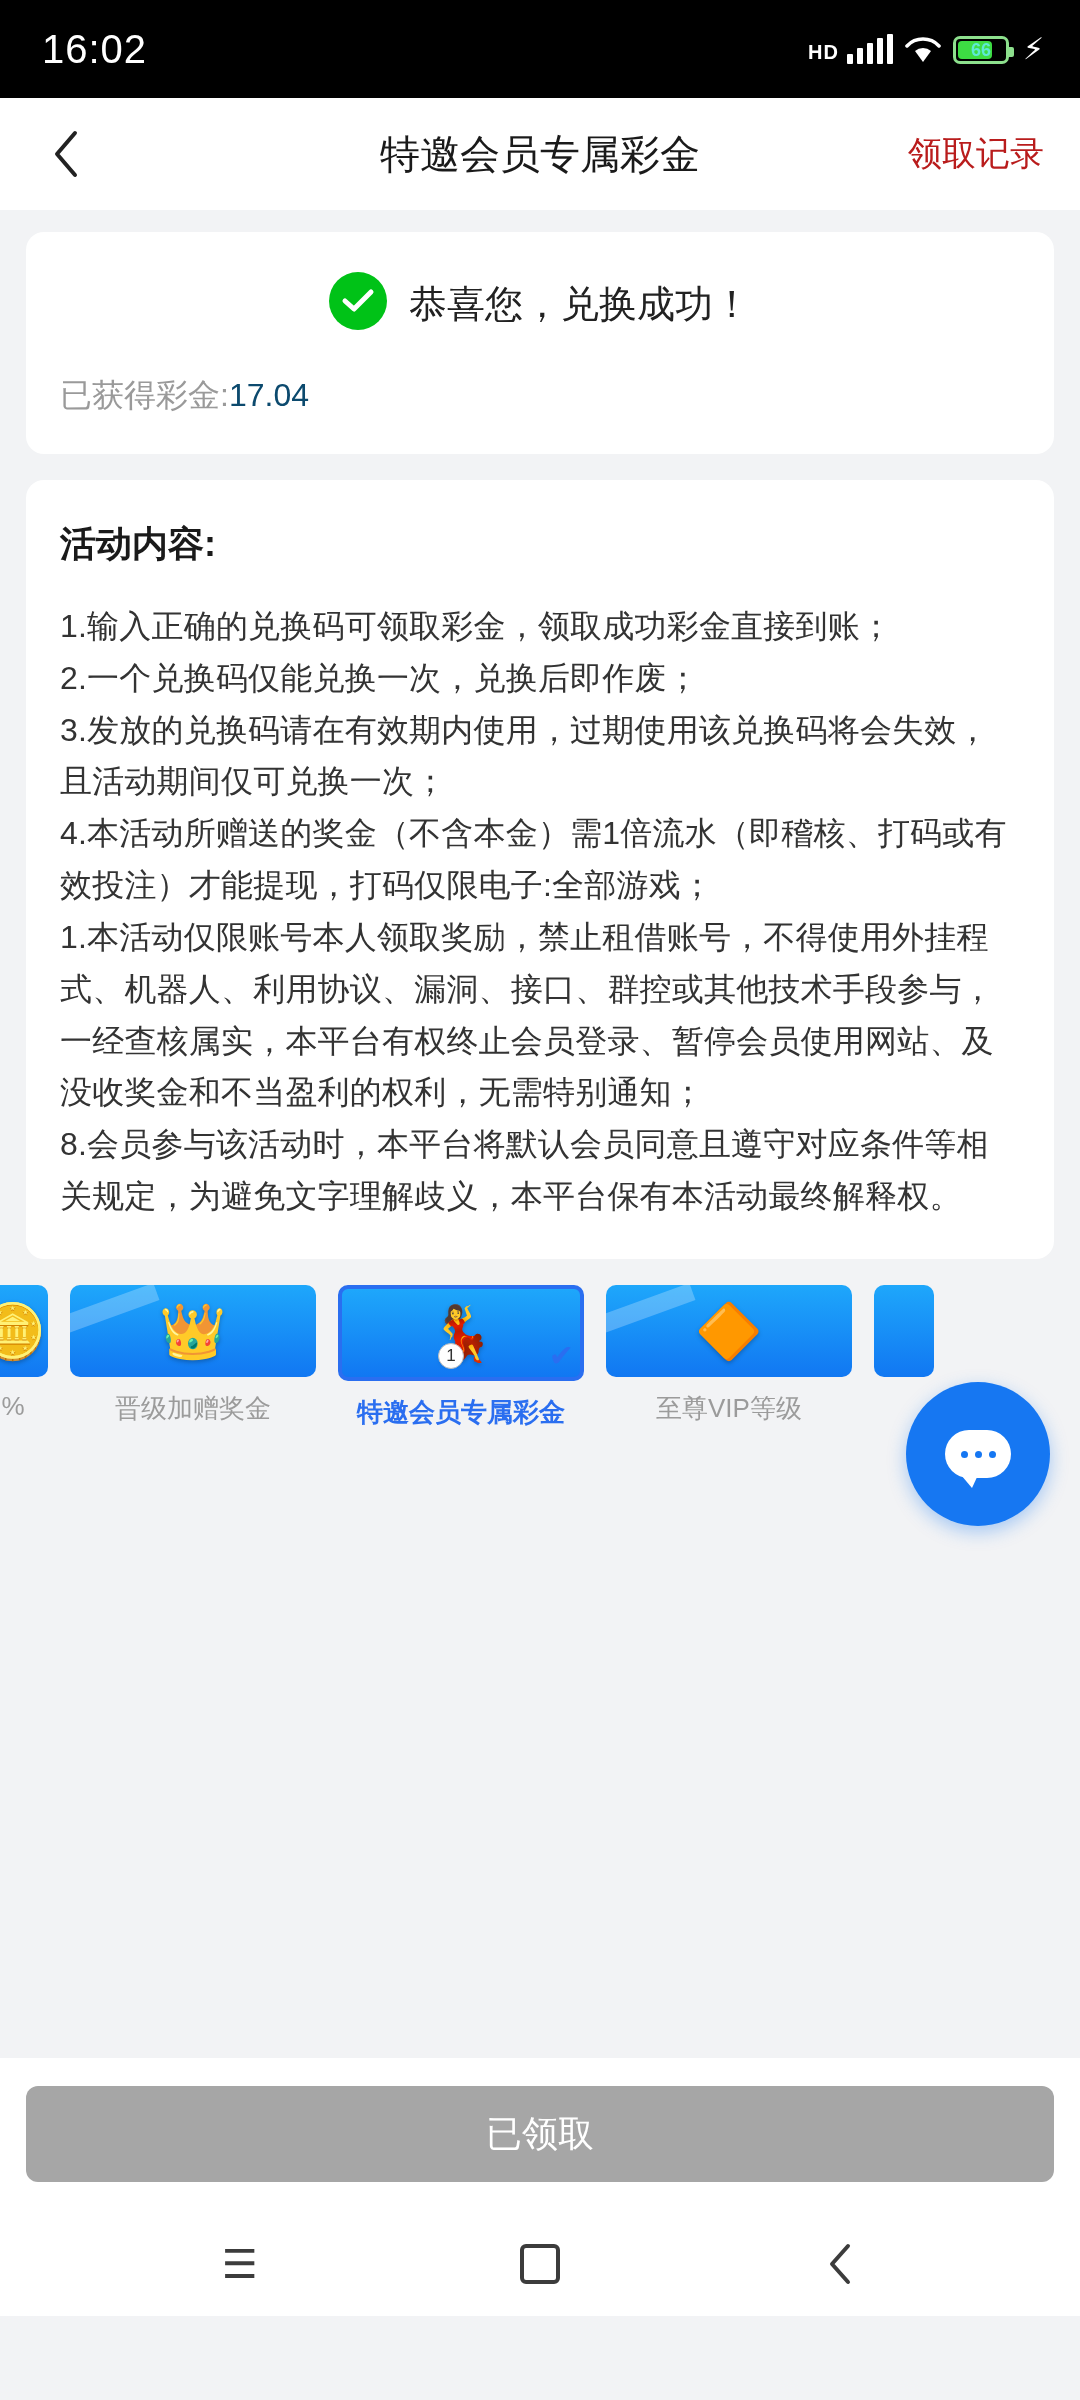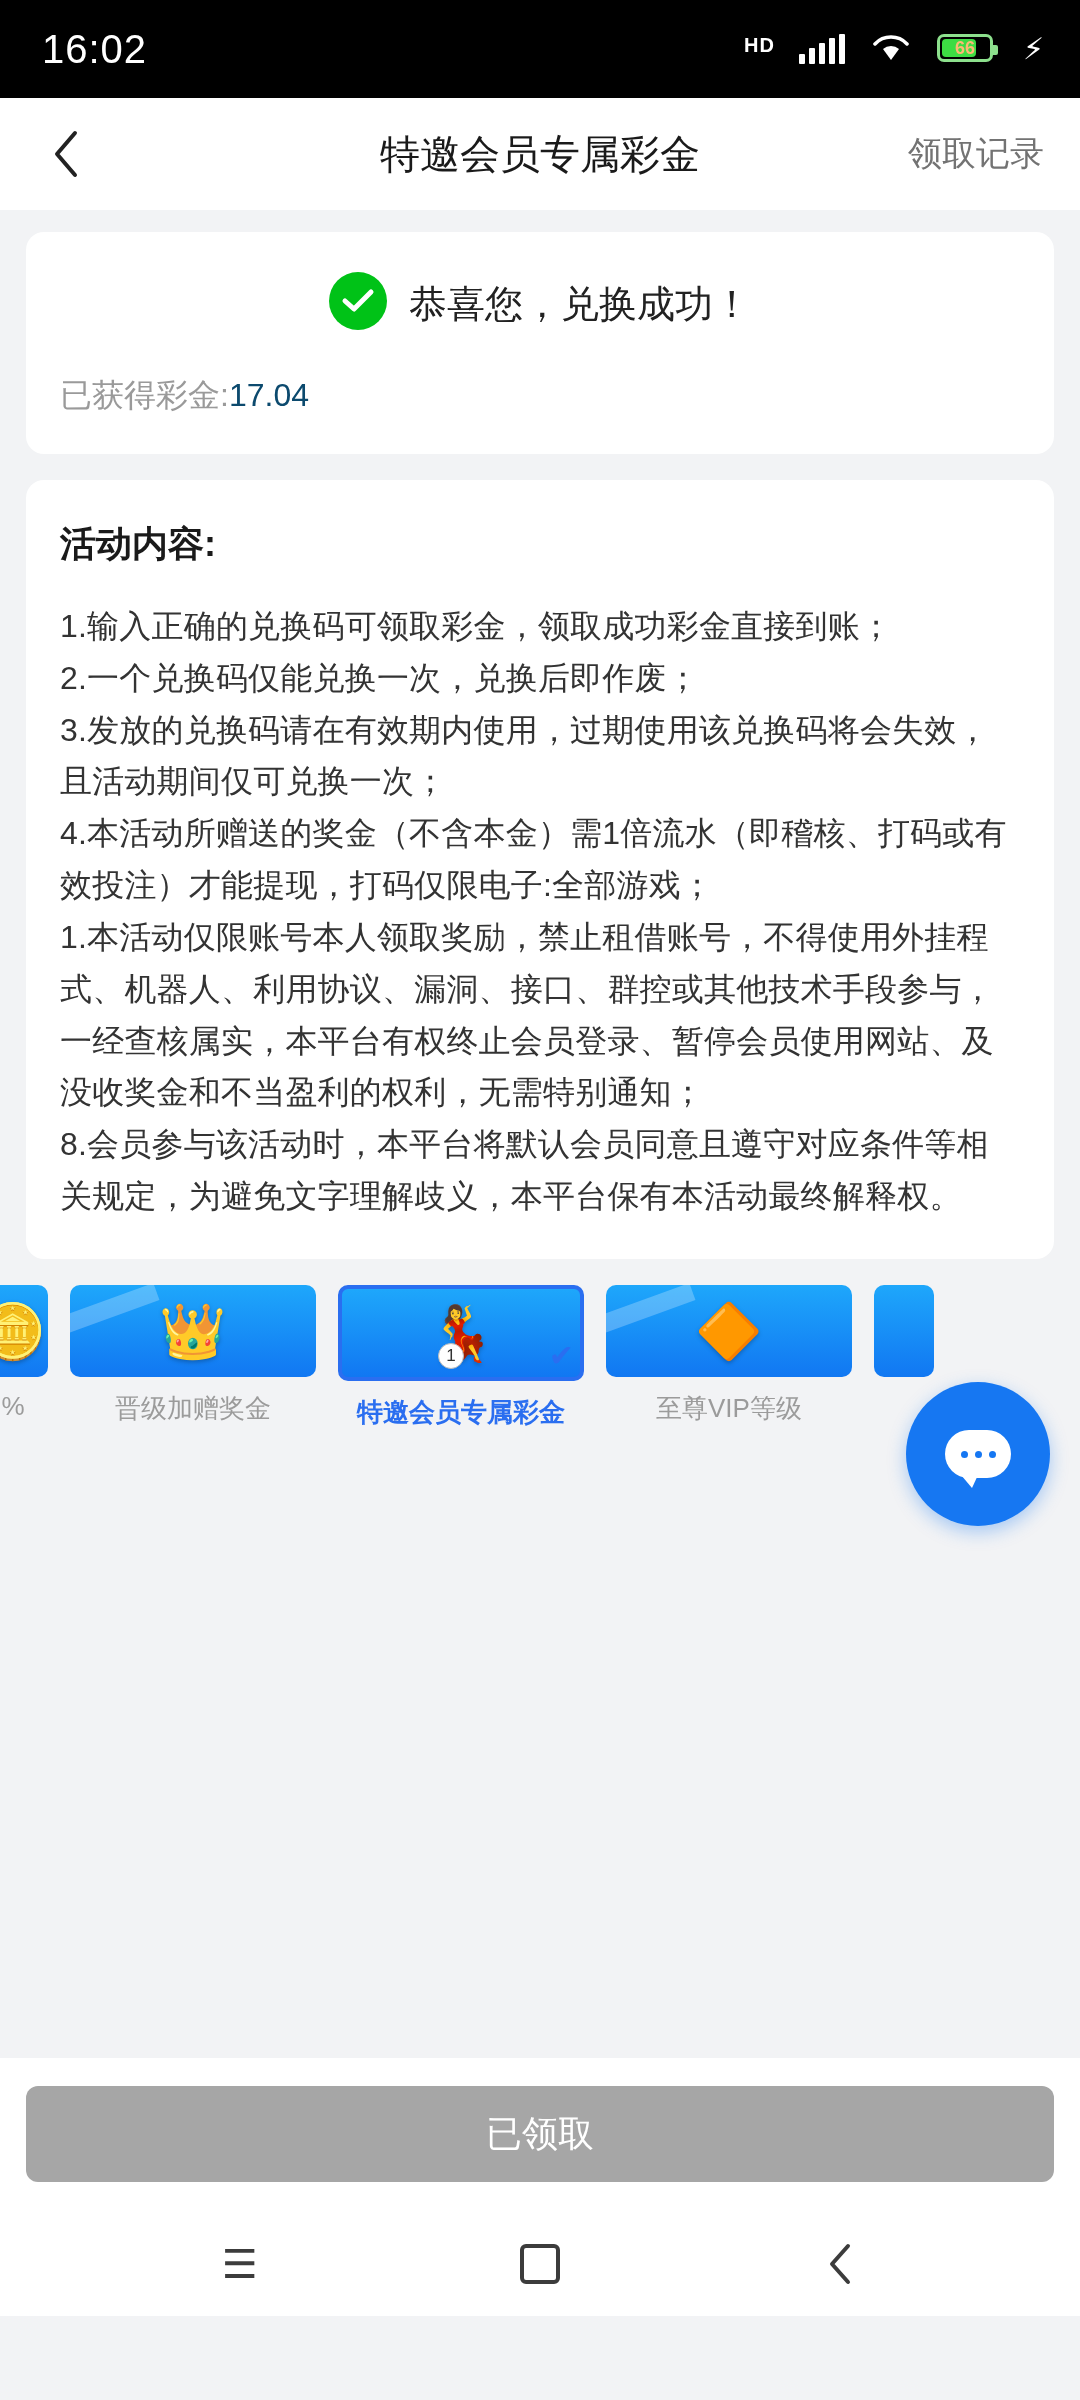--- a/index.html
+++ b/index.html
@@ -30,22 +30,22 @@
     padding: 0 36px 0 42px;
     flex: 0 0 auto;
   }
   .status-time {
     font-size: 40px;
     letter-spacing: 1px;
     font-weight: 400;
   }
   .status-right {
     display: flex;
-    align-items: flex-start;
-    gap: 28px;
+    align-items: flex-end;
+    gap: 12px;
   }
   .hd-label {
     font-size: 20px;
     font-weight: 700;
     letter-spacing: 1px;
     margin-right: -4px;
   }
   .signal {
     display: flex;
     align-items: flex-end;
@@ -81,21 +81,21 @@
     position: absolute;
     left: 2px; top: 2px; bottom: 2px;
     width: 68%;
     background: #3ddc43;
     border-radius: 4px;
   }
   .battery .pct {
     position: relative;
     font-size: 18px;
     font-weight: 700;
-    color: #fdba74;
+    color: #5eead4;
     z-index: 2;
   }
   .bolt { font-size: 30px; color: #fff; line-height: 1; margin-left: 2px; }
 
   
   .appbar {
     height: 112px;
     background: #fff;
     display: flex;
     align-items: center;
@@ -113,21 +113,21 @@
     left: 0; right: 0;
     text-align: center;
     font-size: 40px;
     color: #1a1a1a;
     font-weight: 500;
     pointer-events: none;
   }
   .appbar-action {
     margin-left: auto;
     font-size: 34px;
-    color: #737373;
+    color: #b91c1c;
     z-index: 2;
   }
 
   
   .content {
     flex: 1 1 auto;
     position: relative;
     overflow: hidden;
     padding: 22px 26px 0 26px;
   }

